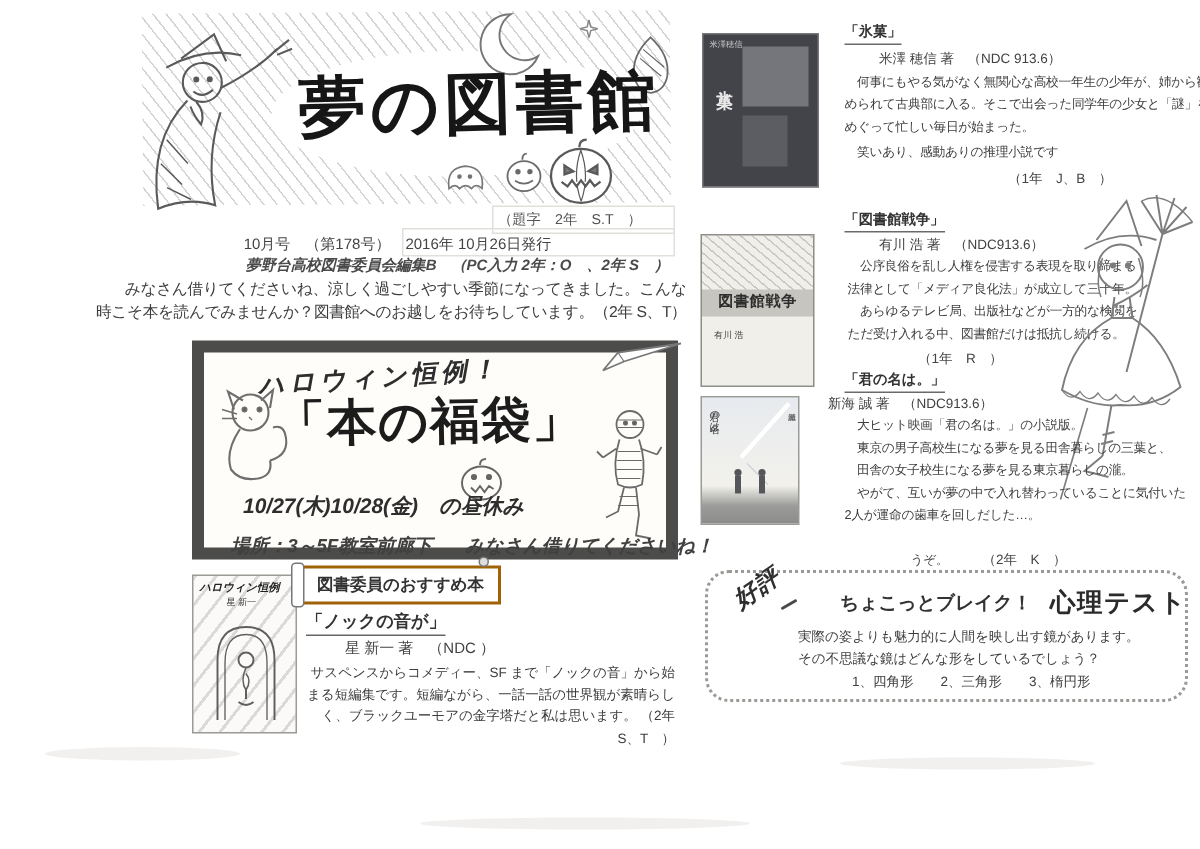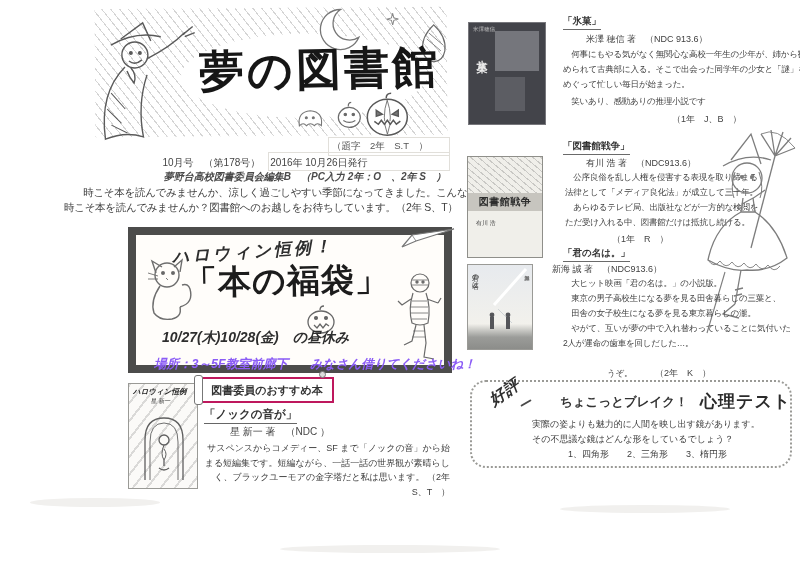--- a/index.html
+++ b/index.html
@@ -22,24 +22,24 @@
   .greet1{left:73px;top:186px;font-size:10.5px;letter-spacing:-.3px;color:#3d3d3d;}
   .greet2{left:64px;top:201px;font-size:10.5px;letter-spacing:-.3px;color:#3d3d3d;}
   
   .event-box{left:128px;top:227px;width:324px;height:146px;border:8px solid #4c4c4b;
     background:#fffdfa;box-sizing:border-box;}
   .ev-headline{left:36px;top:5px;font-size:17px;font-weight:bold;font-style:italic;
     letter-spacing:3px;transform:rotate(-4deg);color:#2e2e2e;}
   .ev-title{left:48px;top:24px;font-family:"DejaVu Serif","Liberation Serif",serif;
     font-size:33px;font-weight:bold;color:#1c1c1c;letter-spacing:1px;transform:rotate(-1deg);}
   .ev-dates{left:26px;top:94px;font-size:14px;font-weight:bold;font-style:italic;color:#2e2e2e;}
-  .ev-place{left:18px;top:121px;font-size:12.5px;font-weight:bold;font-style:italic;color:#8b5cf6;}
+  .ev-place{left:18px;top:121px;font-size:12.5px;font-weight:bold;font-style:italic;color:#404040;}
   .ev-call{margin-left:22px;}
   
-  .rec-banner{left:200px;top:377px;width:130px;height:22px;border:2px solid #be185d;background:#fff;
+  .rec-banner{left:200px;top:377px;width:130px;height:22px;border:2px solid #a16207;background:#fff;
     font-size:11px;font-weight:bold;color:#333;text-align:center;line-height:22px;}
   .scroll-roll{position:absolute;left:-8px;top:-4px;width:7px;height:28px;background:#fff;
     border:1px solid #777;border-radius:3px;}
   .pin-dot{position:absolute;right:6px;top:-8px;width:5px;height:5px;border:1px solid #777;
     border-radius:50%;background:#ddd;}
   .rec-title{left:204px;top:407px;font-size:11.5px;font-weight:bold;color:#333;
     border-bottom:1px solid #666;padding-bottom:1px;}
   .rec-author{left:230px;top:425px;font-size:10px;color:#444;}
   .rec-review{left:198px;top:441px;width:252px;font-size:9px;line-height:14.5px;color:#3d3d3d;text-align:right;}
   
@@ -150,21 +150,21 @@
     </div>
 
     <div class="abs main-title">夢の図書館</div>
   </div>
 
   <div class="abs faintbox" style="left:328px;top:137px;width:120px;height:17px;"></div>
   <div class="abs credit-line nowrap">（題字　2年　S.T　）</div>
   <div class="abs faintbox" style="left:268px;top:152px;width:180px;height:17px;"></div>
   <div class="abs issue-line nowrap">10月号　（第178号）　2016年 10月26日発行</div>
   <div class="abs editor-line nowrap">夢野台高校図書委員会編集B　（PC入力 2年：O　、2年 S　）</div>
-  <div class="abs greet1 nowrap">　時こそ本を読んでみませんか、涼しく過ごしやすい季節になってきました。こんな</div>
+  <div class="abs greet1 nowrap">　みなさん借りてくださいね、涼しく過ごしやすい季節になってきました。こんな</div>
   <div class="abs greet2 nowrap">時こそ本を読んでみませんか？図書館へのお越しをお待ちしています。（2年 S、T）</div>
 
   <div class="abs event-box">
     <div class="abs ev-headline nowrap">ハロウィン恒例！</div>
     <div class="abs ev-title nowrap">「本の福袋」</div>
 
     <div class="abs" style="left:4px;top:22px;">
       <svg width="56" height="68" viewBox="0 0 56 68" fill="none" stroke="#6e6e6e" stroke-width="1.4">
         <path d="M16 16 L12 4 L22 10 M34 10 L42 3 L40 15"></path>
         <circle cx="27" cy="18" r="12"></circle>

